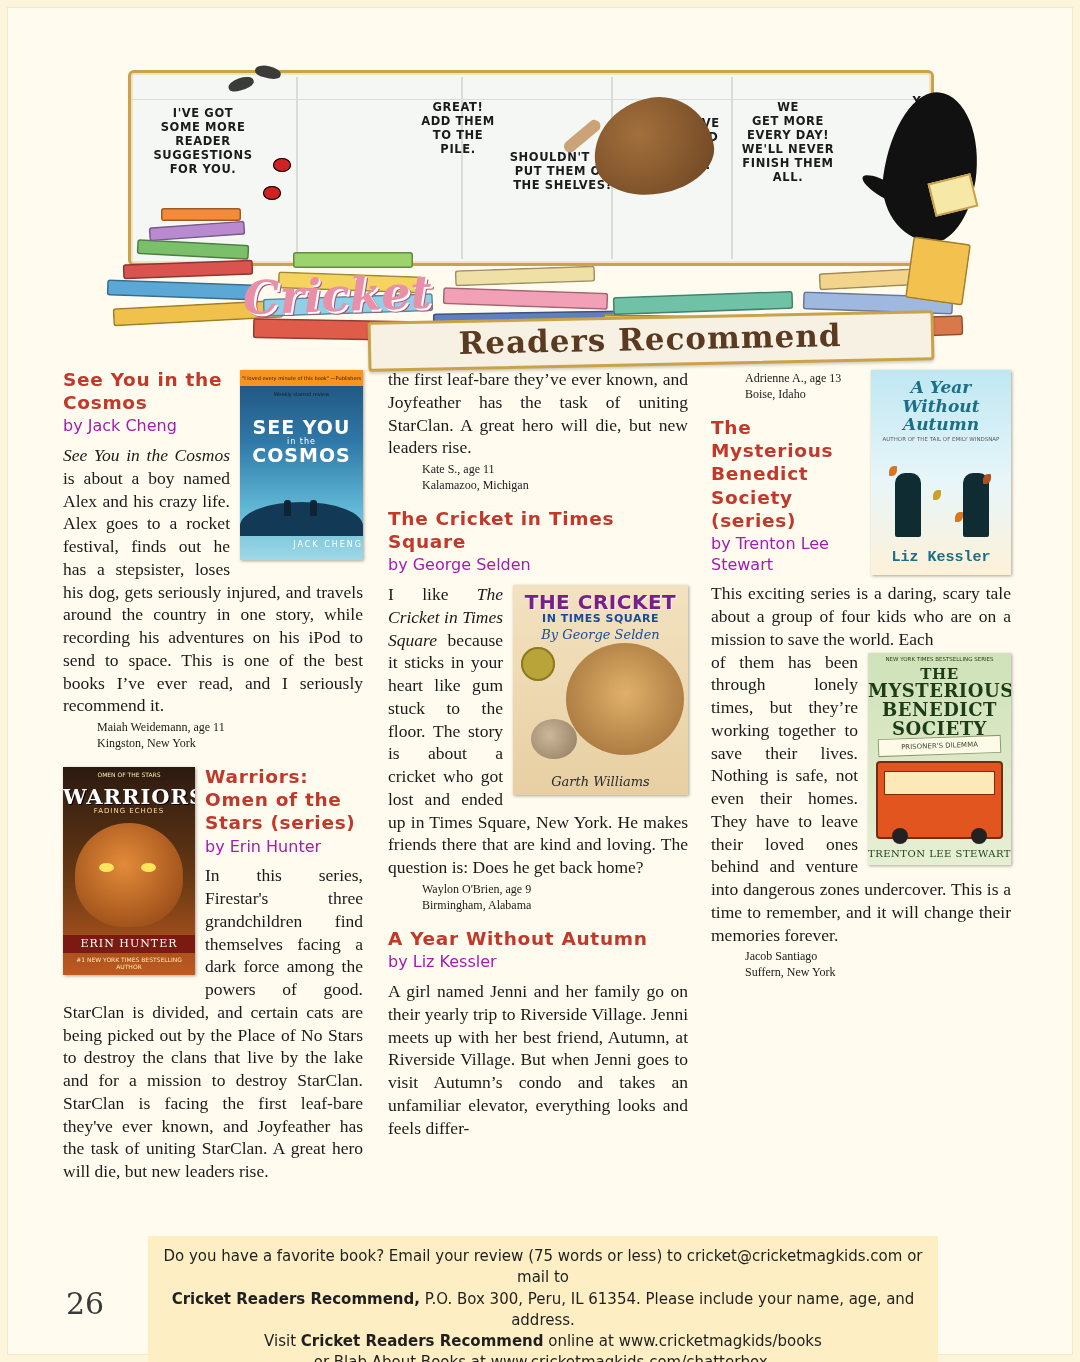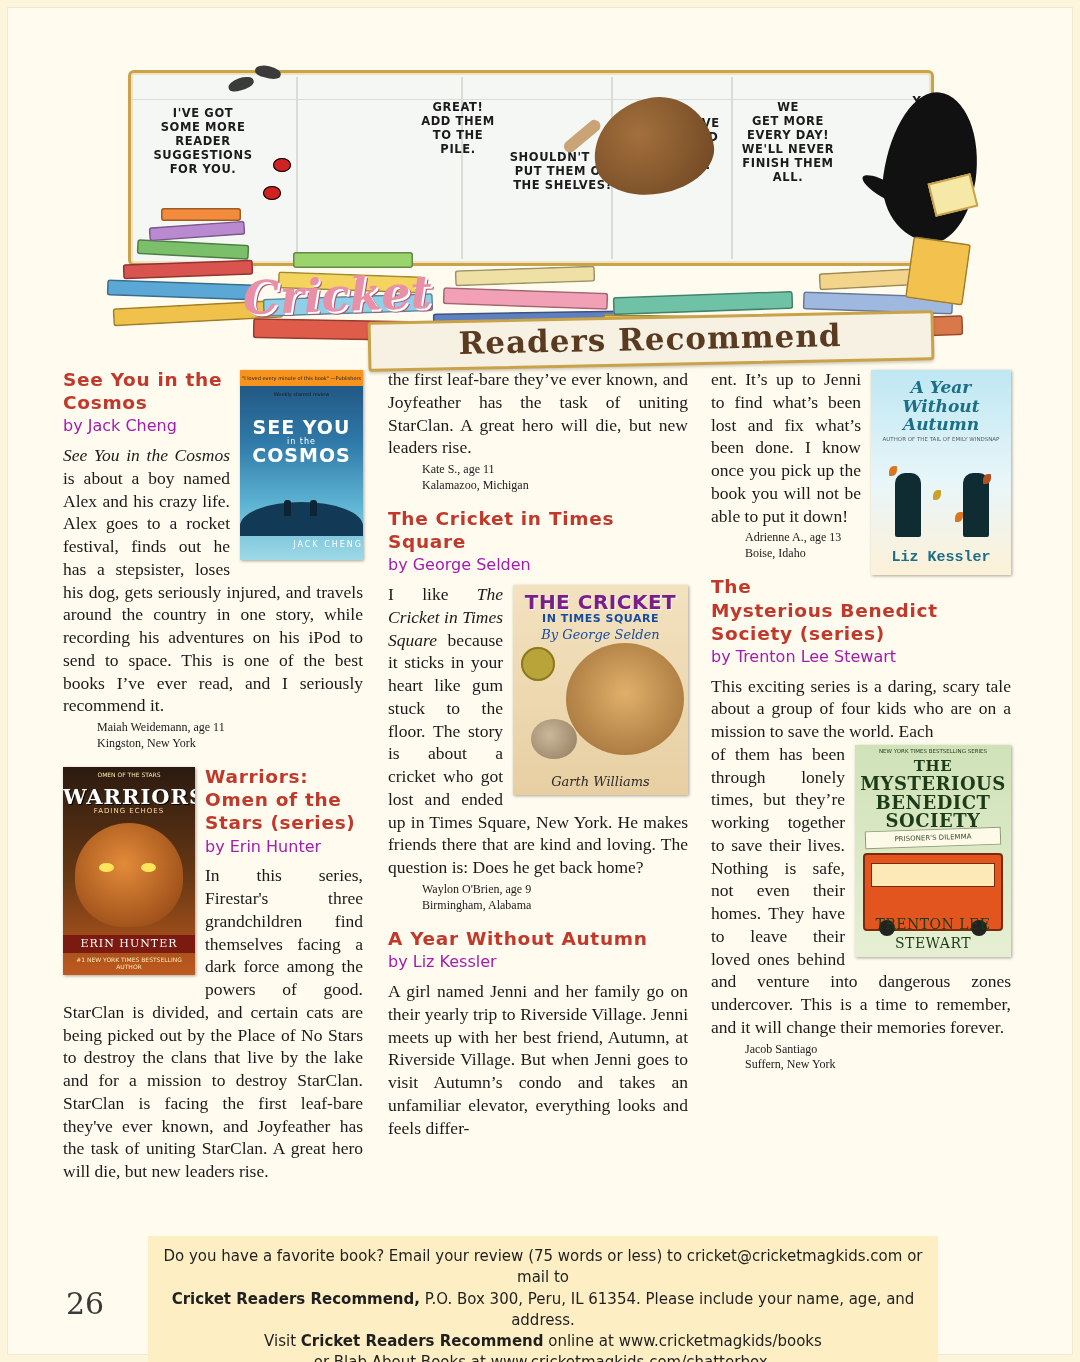--- a/index.html
+++ b/index.html
@@ -375,21 +375,21 @@
     font-family: Liberation Mono, monospace; font-weight: bold; font-size: 15px;
     color: #1b6f86;
   }
   .cv-autumn .leaf {
     position: absolute; width: 8px; height: 10px; background: #d9761f;
     border-radius: 60% 10% 60% 10%;
   }
 
   
   .cv-benedict {
-    width: 156px; height: 212px;
+    width: 143px; height: 212px;
     background: linear-gradient(#cfe2b8, #e6efd3);
   }
   .cv-benedict .top {
     position: absolute; top: 3px; left: 0; right: 0; text-align: center;
     font-family: "DejaVu Sans", sans-serif; font-size: 5.5px; color: #2b3a1e;
   }
   .cv-benedict .t {
     position: absolute; top: 14px; left: 0; right: 0; text-align: center;
     font-family: "DejaVu Serif", serif; font-weight: bold; font-size: 15px;
     color: #1d3b18; line-height: 1.05; letter-spacing: .5px;
@@ -409,21 +409,21 @@
   .cv-benedict .bus:before {
     content: ""; position: absolute; left: 6px; right: 6px; top: 8px;
     height: 22px; background: #fde9b8; border: 1px solid #7a2b0d;
   }
   .cv-benedict .wheel {
     position: absolute; bottom: -7px; width: 16px; height: 16px;
     background: #222; border-radius: 50%;
   }
   .cv-benedict .auth {
     position: absolute; bottom: 5px; left: 0; right: 0; text-align: center;
-    font-family: "DejaVu Serif", serif; font-size: 14px; color: #1d3b18;
+    font-family: "DejaVu Serif", serif; font-size: 10px; color: #1d3b18;
     letter-spacing: .5px;
   }
 
   
   .footer-box {
     position: absolute;
     left: 140px;
     top: 1228px;
     width: 790px;
     background: #fdeec4;
@@ -609,21 +609,20 @@
         <div class="sub">AUTHOR OF THE TAIL OF EMILY WINDSNAP</div>
         <div class="sil" style="left:24px"></div>
         <div class="sil" style="right:22px"></div>
         <div class="leaf" style="left:18px; top:96px"></div>
         <div class="leaf" style="left:62px; top:120px; background:#c9a227"></div>
         <div class="leaf" style="right:20px; top:104px; background:#b2511d"></div>
         <div class="leaf" style="right:48px; top:142px; background:#d9761f"></div>
         <div class="auth">Liz Kessler</div>
       </div>
 
-      <p class="body">ent. It’s up to Jenni to find what’s been lost and fix what’s been done. I know once you pick up the book you will not be able to put it down!</p>
       <div class="sig">
         <div>Adrienne A., age 13</div>
         <div>Boise, Idaho</div>
       </div>
 
       <div class="entry">
         <h3 class="entry-title">The Mysterious Benedict Society (series)</h3>
         <div class="entry-author">by Trenton Lee Stewart</div>
         <p class="body">This exciting series is a daring, scary tale about a group of four kids who are on a mission to save the world. Each</p>
         <div class="cover cover-r cv-benedict">

